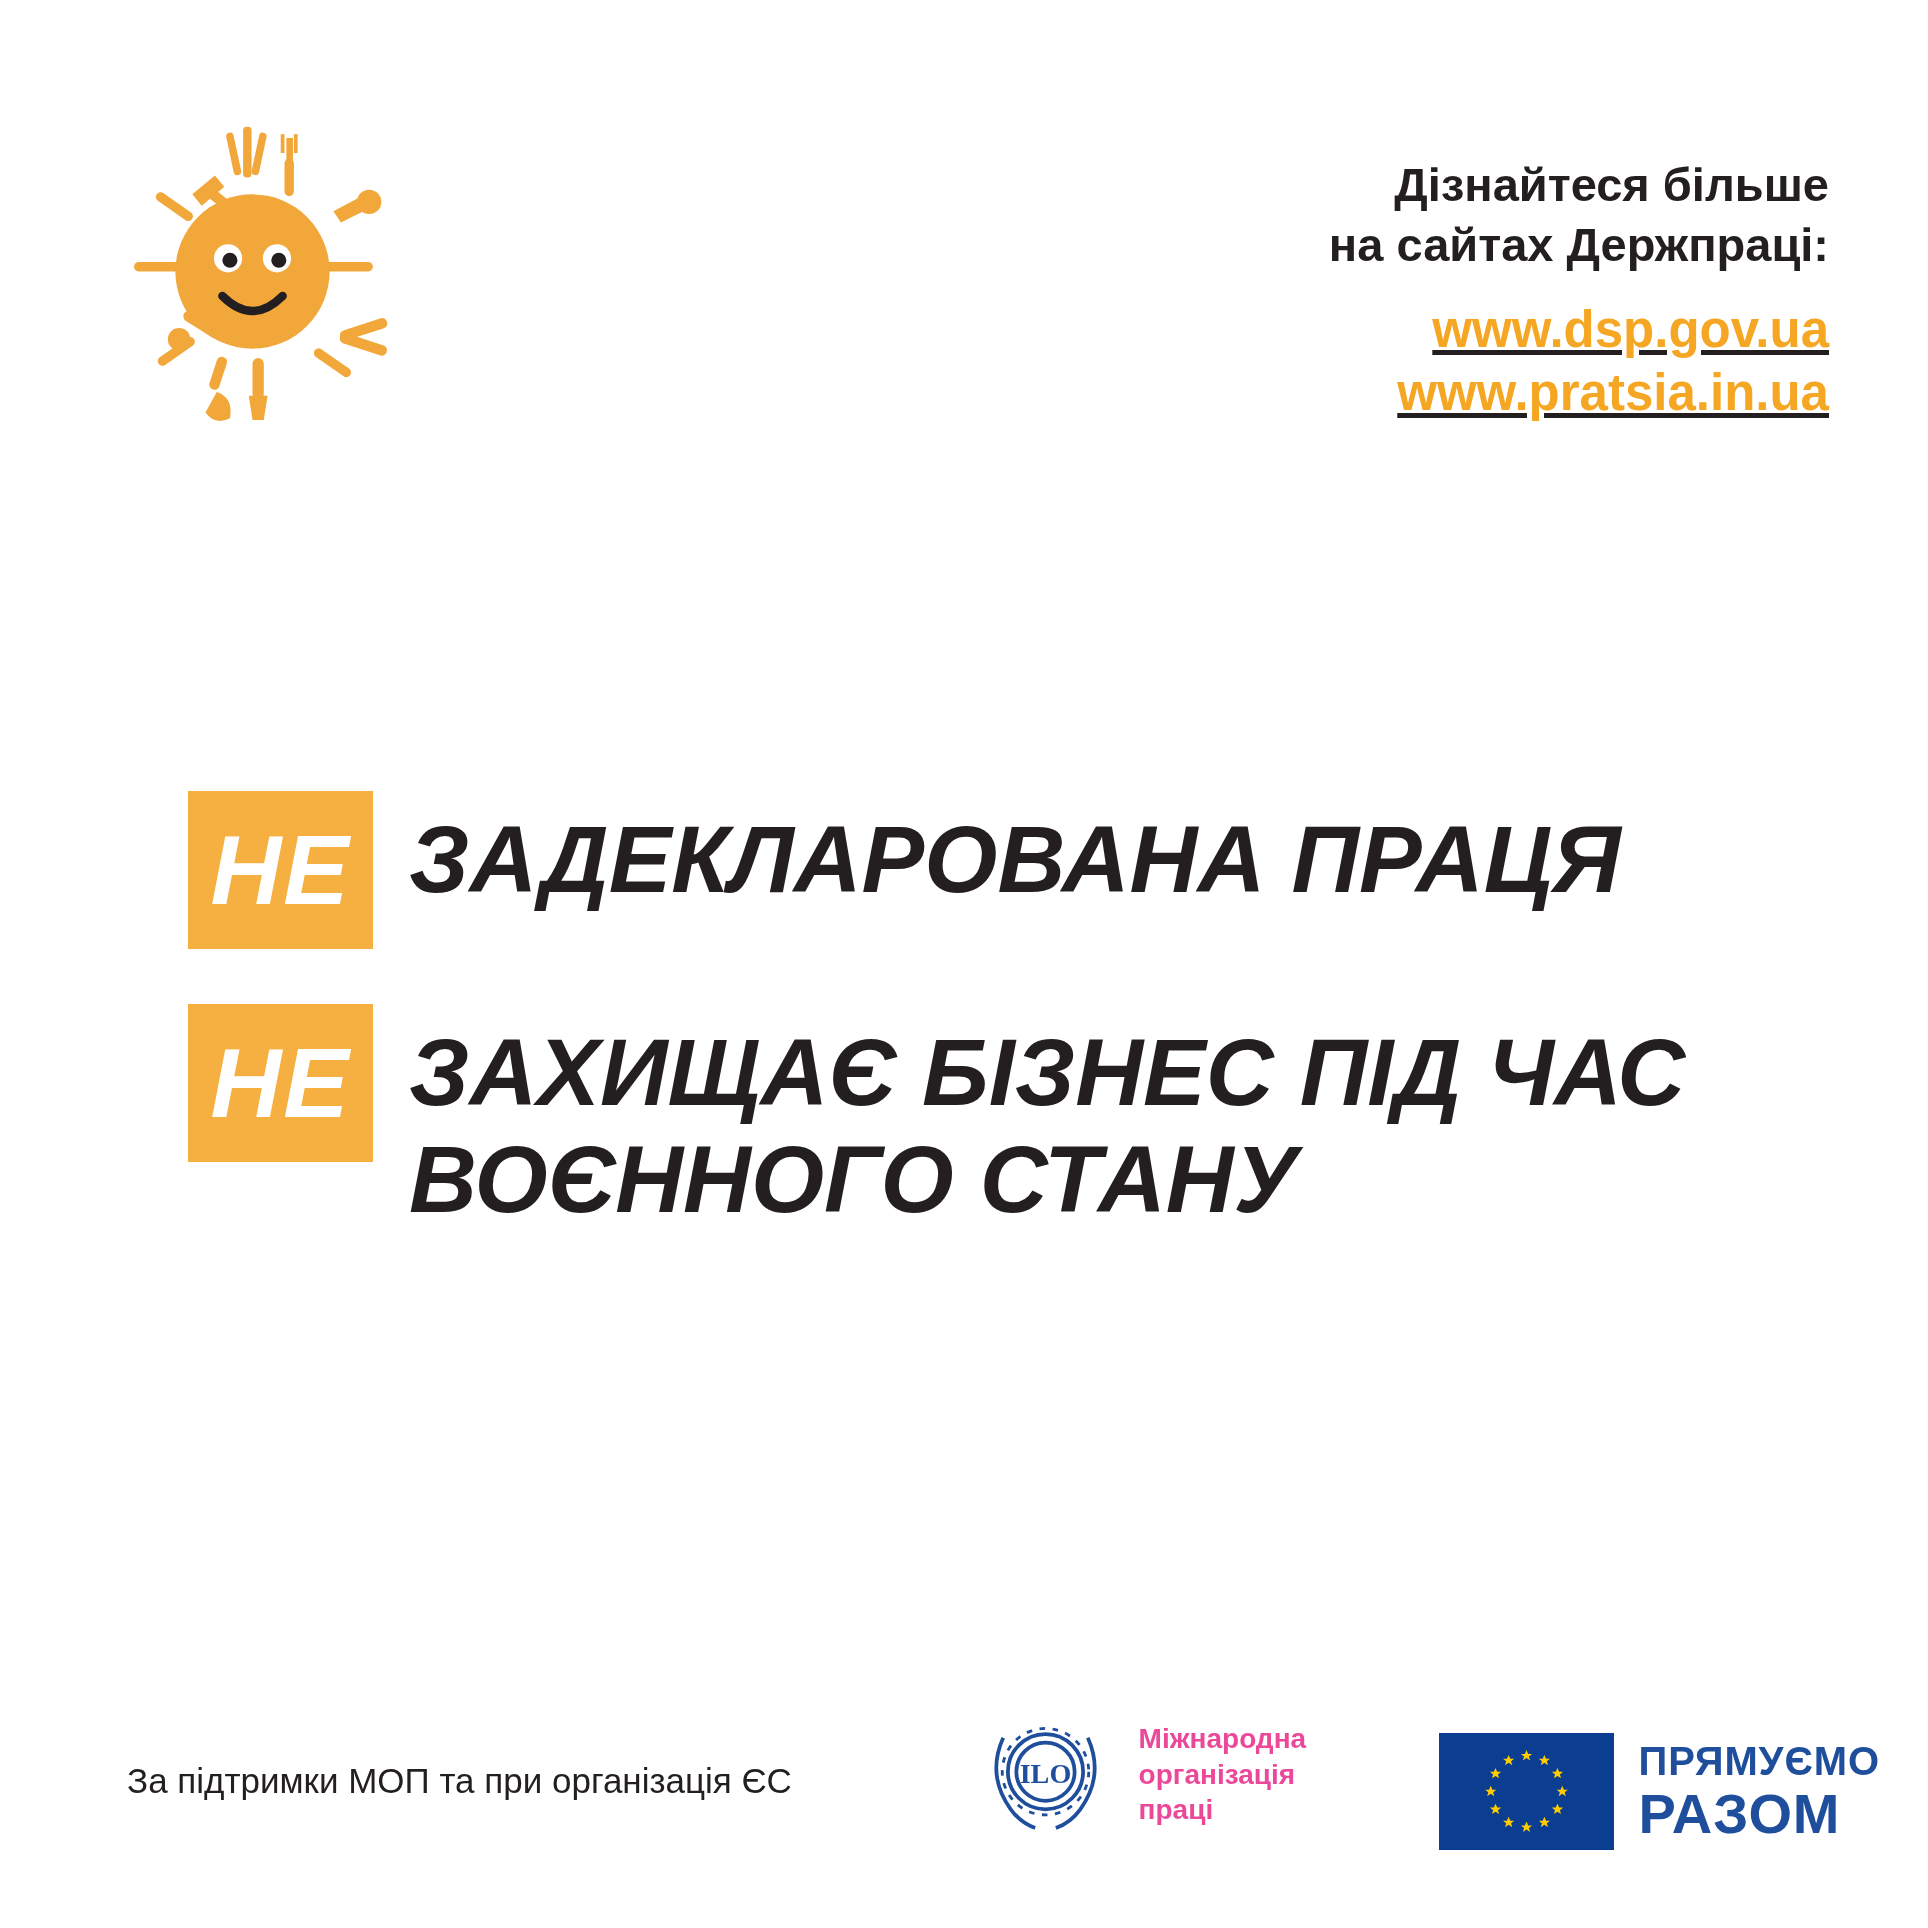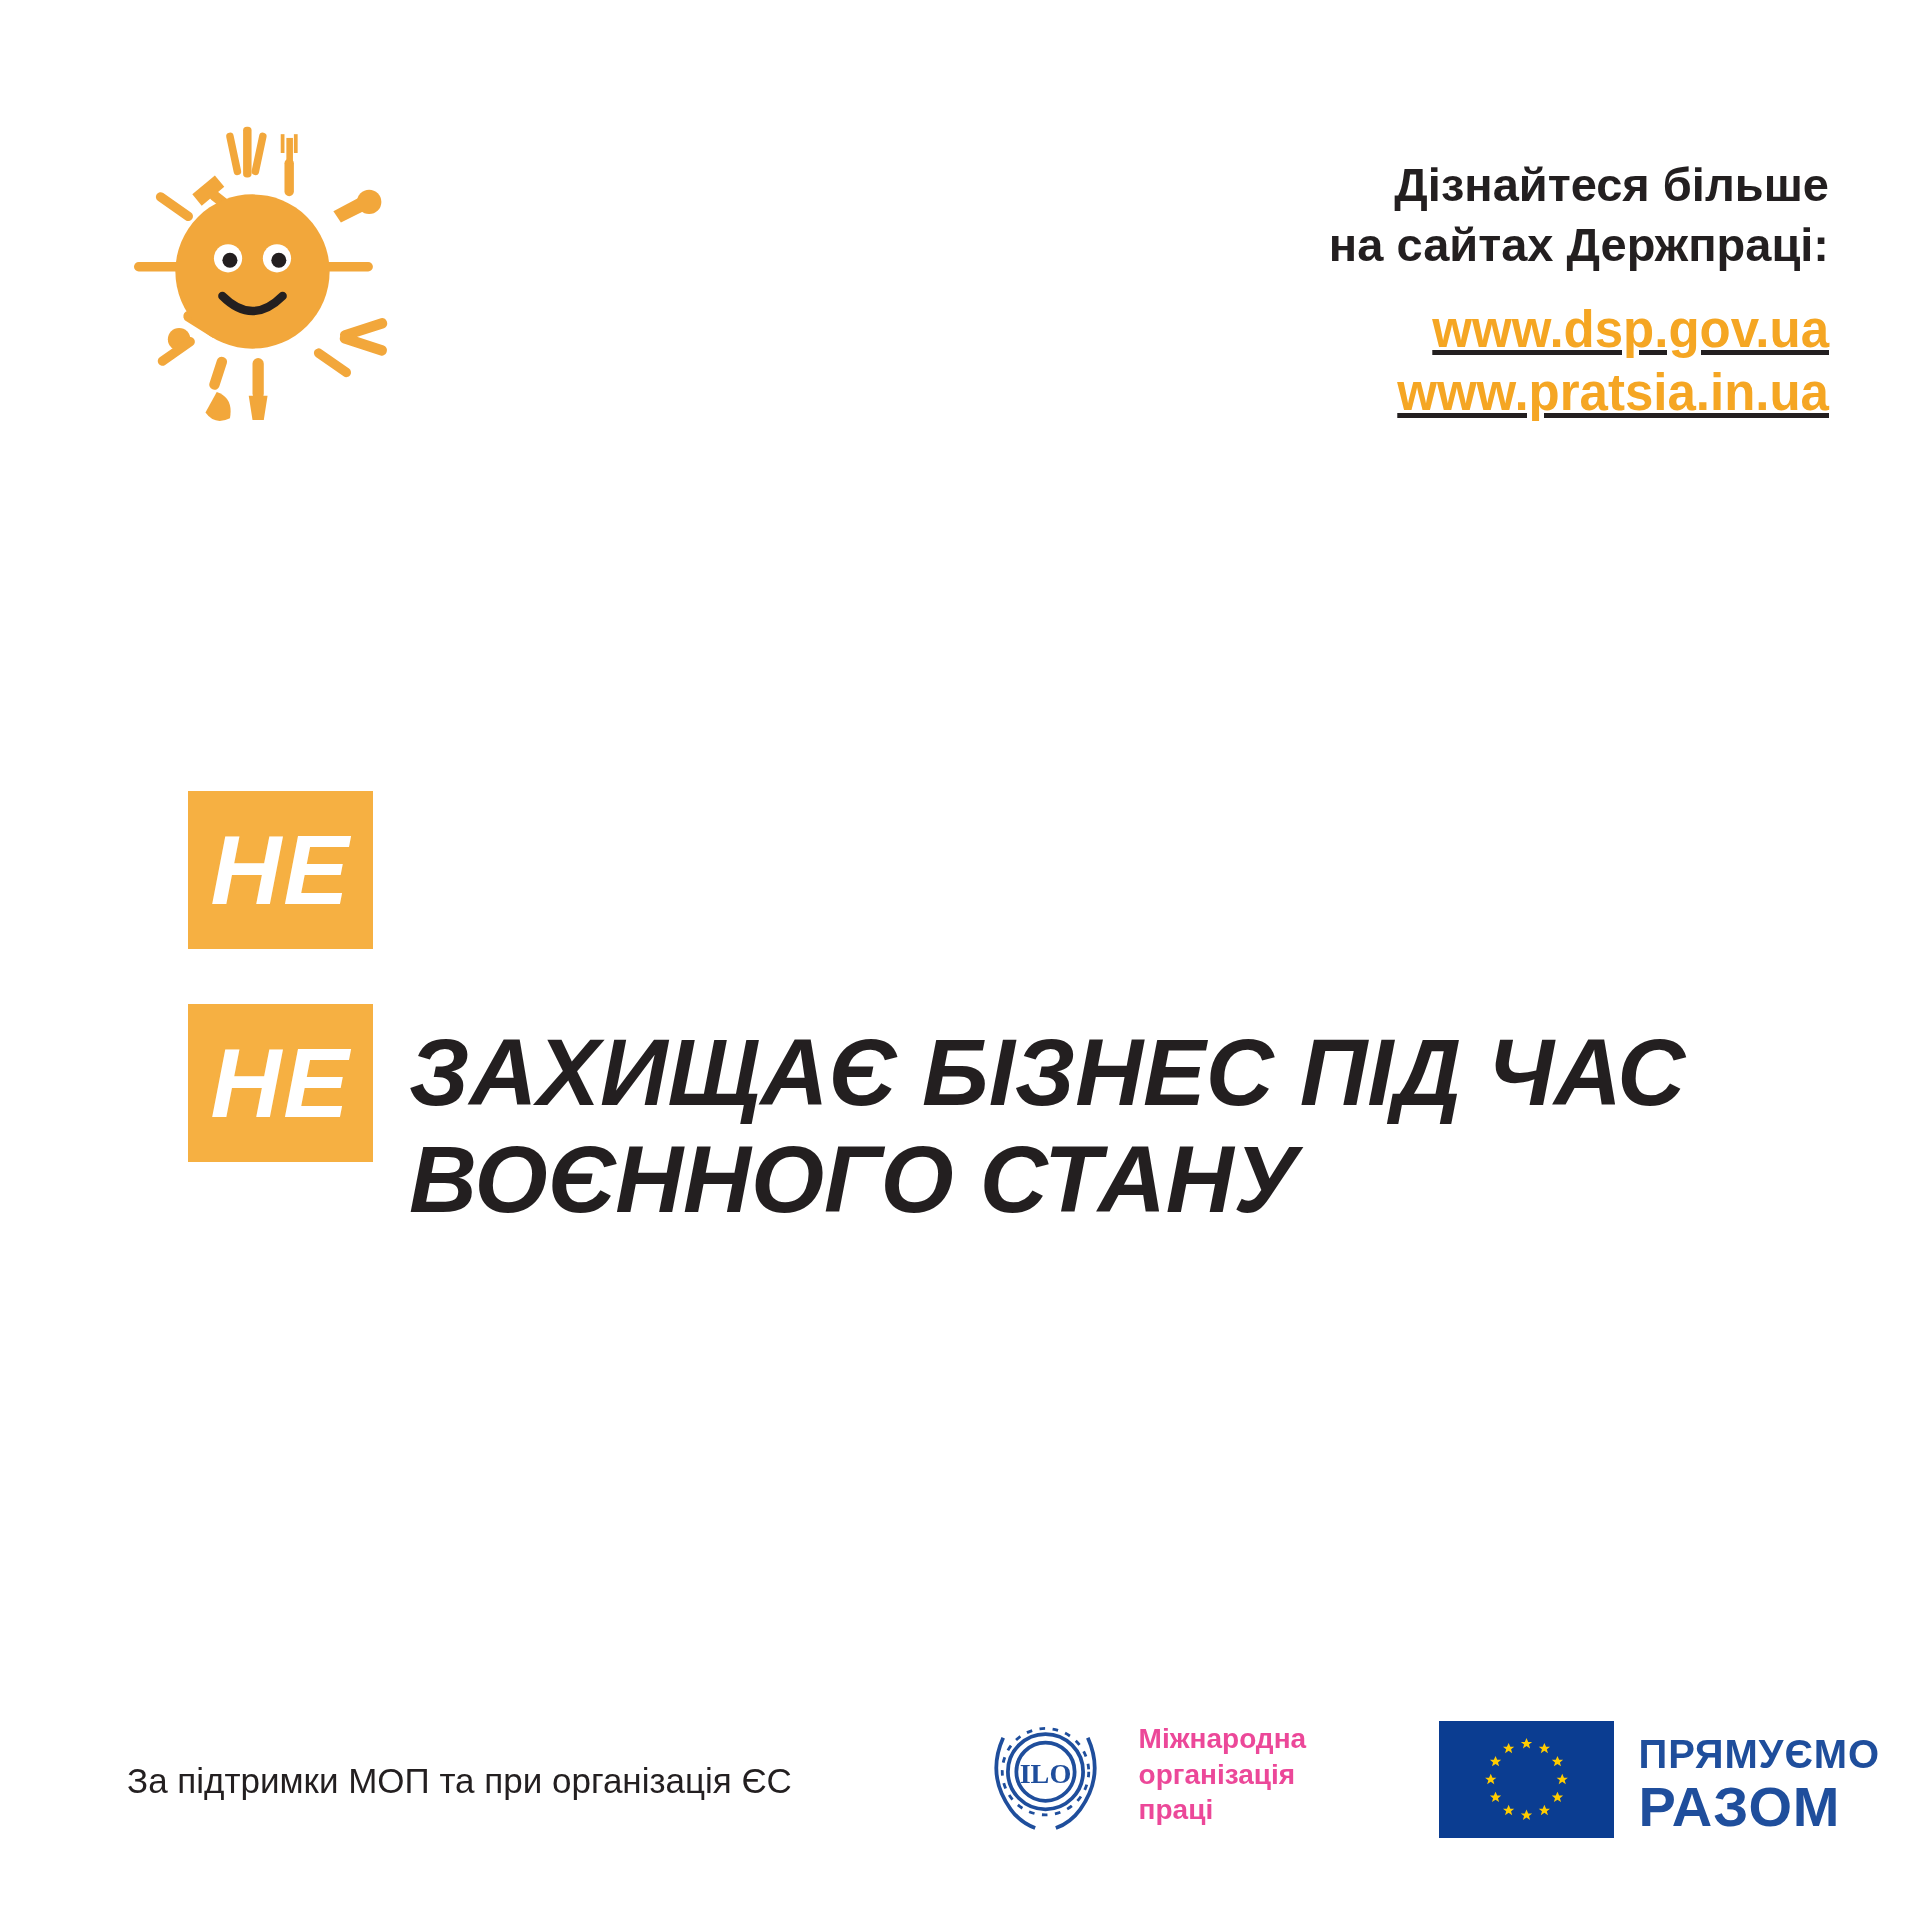--- a/index.html
+++ b/index.html
@@ -150,23 +150,23 @@
     color: #ec4899;
     font-size: 28px;
     font-weight: bold;
     line-height: 1.28;
   }
 
   
   .eu {
     position: absolute;
     left: 1439px;
-    top: 75px;
+    top: 87px;
     display: flex;
-    align-items: flex-end;
+    align-items: center;
   }
   .eu-flag {
     width: 175px;
     height: 117px;
     background: #0b3d91;
     position: relative;
   }
   .eu-text {
     margin-left: 24.5px;
     color: #1f4e9c;
@@ -241,20 +241,21 @@
     </div>
   </div>
 </div>
 
 <div class="main">
 
   <div class="claim">
     <div class="ne-box">
       <span>НЕ</span>
     </div>
+    <div class="claim-text">ЗАДЕКЛАРОВАНА ПРАЦЯ</div>
   </div>
 
   <div class="claim">
     <div class="ne-box">
       <span>НЕ</span>
     </div>
     <div class="claim-text">ЗАХИЩАЄ БІЗНЕС ПІД ЧАС ВОЄННОГО СТАНУ</div>
   </div>
 
 </div>

